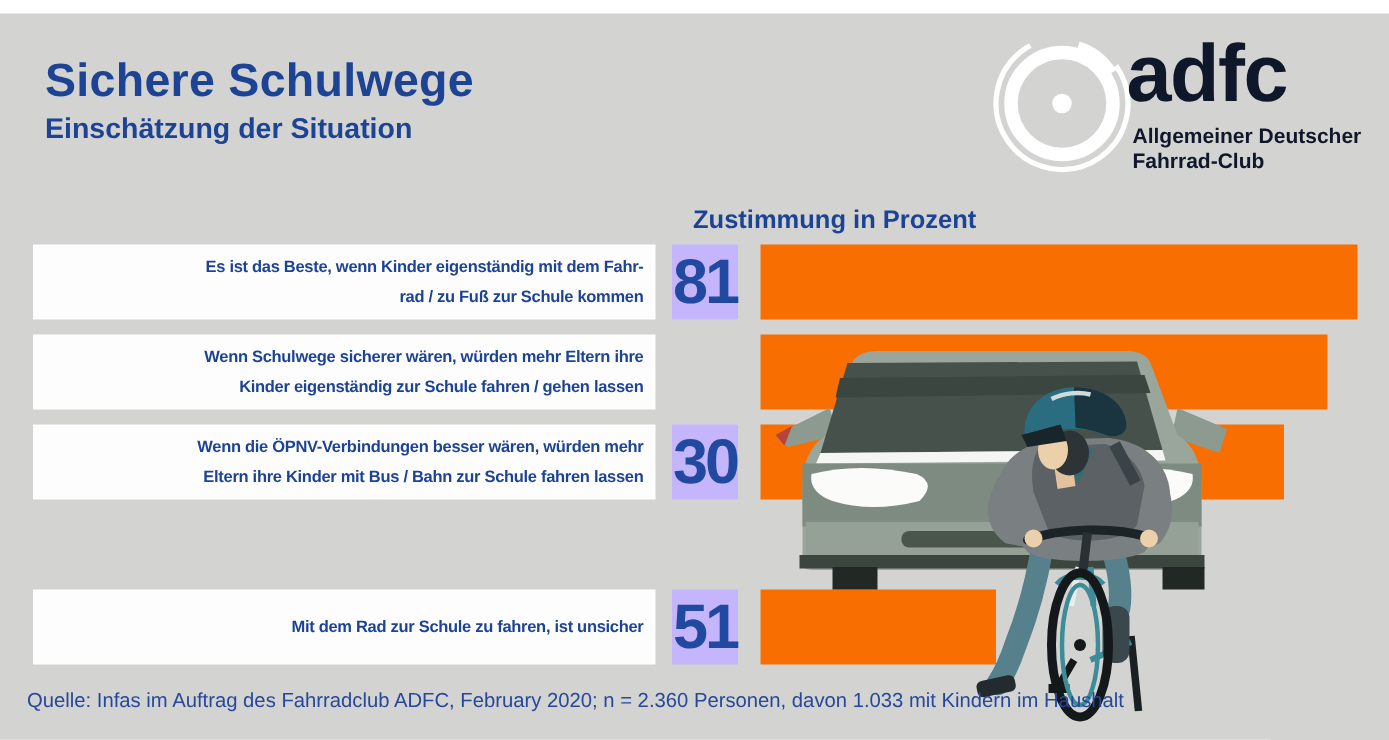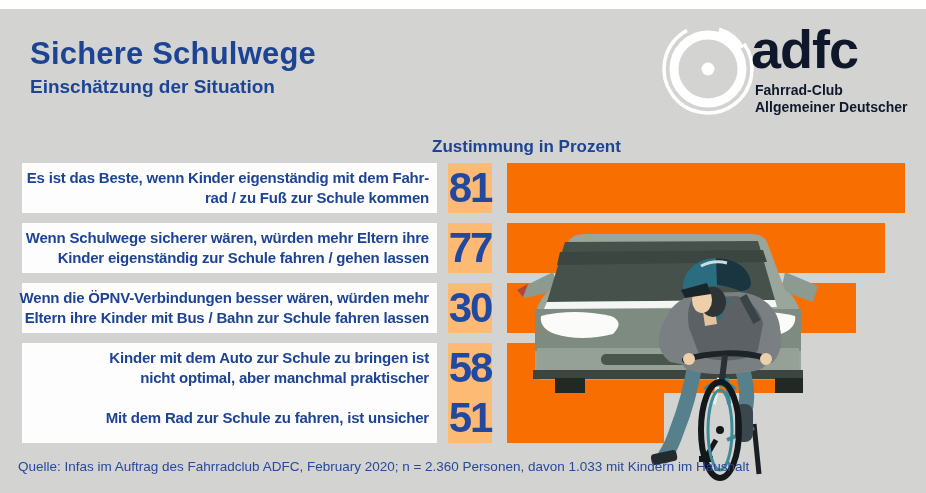--- a/index.html
+++ b/index.html
@@ -18,37 +18,37 @@
     font-size:19px;font-weight:bold;color:#1d4394;
   }
   .logo{position:absolute;left:655px;top:18px;width:260px;height:104px;color:#0f172a;}
   .logo-wheel{position:absolute;left:4px;top:2px;width:98px;height:98px;}
   .logo-brand{
     position:absolute;left:96px;top:4px;
     font-size:54px;font-weight:bold;line-height:1;letter-spacing:-1px;
   }
   .logo-sub{position:absolute;left:100px;top:64px;font-size:14px;font-weight:bold;line-height:17px;}
   .col-header{
-    position:absolute;left:432px;top:137px;
+    position:absolute;left:462px;top:137px;
     font-size:17px;font-weight:bold;color:#1d4394;
   }
   .row{position:absolute;left:0;width:926px;height:50px;}
   .statement{
     position:absolute;left:22px;top:0;width:415px;height:50px;
     background:#fdfdfd;box-sizing:border-box;padding-right:8px;
     display:flex;align-items:center;justify-content:flex-end;
   }
   .statement span{
     display:block;white-space:pre;text-align:right;
-    font-size:15px;font-weight:bold;letter-spacing:-0.2px;
+    font-size:11px;font-weight:bold;letter-spacing:-0.2px;
     line-height:20px;color:#1d4394;
   }
   .value{
     position:absolute;left:448px;top:0;width:44px;height:50px;
-    background:#fdba74;display:flex;align-items:center;justify-content:center;
+    background:#c4b5fd;display:flex;align-items:center;justify-content:center;
     font-size:42px;font-weight:bold;letter-spacing:-2px;color:#2149a0;
   }
   .bar{position:absolute;left:507px;top:0;height:50px;background:#f96e00;}
   .illustration{position:absolute;left:513px;top:228px;width:322px;height:258px;}
   .source-note{
     position:absolute;left:18px;top:459px;
     font-size:13.5px;color:#27489a;
   }
 </style>
 </head>
@@ -62,22 +62,22 @@
 
   <div class="logo">
     <svg class="logo-wheel" viewBox="0 0 98 98">
       <circle cx="49" cy="49" r="44" fill="none" stroke="#ffffff" stroke-width="3.5" stroke-dasharray="212 64" transform="rotate(-35 49 49)"></circle>
       <circle cx="49" cy="49" r="34" fill="none" stroke="#ffffff" stroke-width="9"></circle>
       <path d="M83,28 A41,41 0 0 0 60,10" fill="none" stroke="#ffffff" stroke-width="5"></path>
       <circle cx="49" cy="49" r="6.5" fill="#ffffff"></circle>
     </svg>
     <div class="logo-brand">adfc</div>
     <div class="logo-sub">
+      <div>Allgemeiner Deutscher</div>
       <div>Fahrrad-Club</div>
-      <div>Allgemeiner Deutscher</div>
     </div>
   </div>
 
   <div class="col-header">Zustimmung in Prozent</div>
 
   <div class="row" style="top:163px">
     <div class="statement">
       <span>Es ist das Beste, wenn Kinder eigenständig mit dem Fahr-
 rad / zu Fuß zur Schule kommen</span>
     </div>
@@ -85,47 +85,34 @@
       <span>81</span>
     </div>
     <div class="bar" style="width: 398px; background: rgb(249, 110, 0);"></div>
   </div>
 
   <div class="row" style="top:223px">
     <div class="statement">
       <span>Wenn Schulwege sicherer wären, würden mehr Eltern ihre
 Kinder eigenständig zur Schule fahren / gehen lassen</span>
     </div>
-    <div class="value">
-      <span>77</span>
-    </div>
     <div class="bar" style="width: 378px; background: rgb(249, 110, 0);"></div>
   </div>
 
   <div class="row" style="top:283px">
     <div class="statement">
       <span>Wenn die ÖPNV-Verbindungen besser wären, würden mehr
 Eltern ihre Kinder mit Bus / Bahn zur Schule fahren lassen</span>
     </div>
     <div class="value">
       <span>30</span>
     </div>
     <div class="bar" style="width: 349px; background: rgb(249, 110, 0);"></div>
   </div>
 
-  <div class="row" style="top:343px">
-    <div class="statement">
-      <span>Kinder mit dem Auto zur Schule zu bringen ist
-nicht optimal, aber manchmal praktischer</span>
-    </div>
-    <div class="value">
-      <span>58</span>
-    </div>
-    <div class="bar" style="width: 285px; background: rgb(249, 110, 0);"></div>
-  </div>
 
   <div class="row" style="top:393px">
     <div class="statement">
       <span>Mit dem Rad zur Schule zu fahren, ist unsicher</span>
     </div>
     <div class="value">
       <span>51</span>
     </div>
     <div class="bar" style="width: 157px; background: rgb(249, 110, 0);"></div>
   </div>

